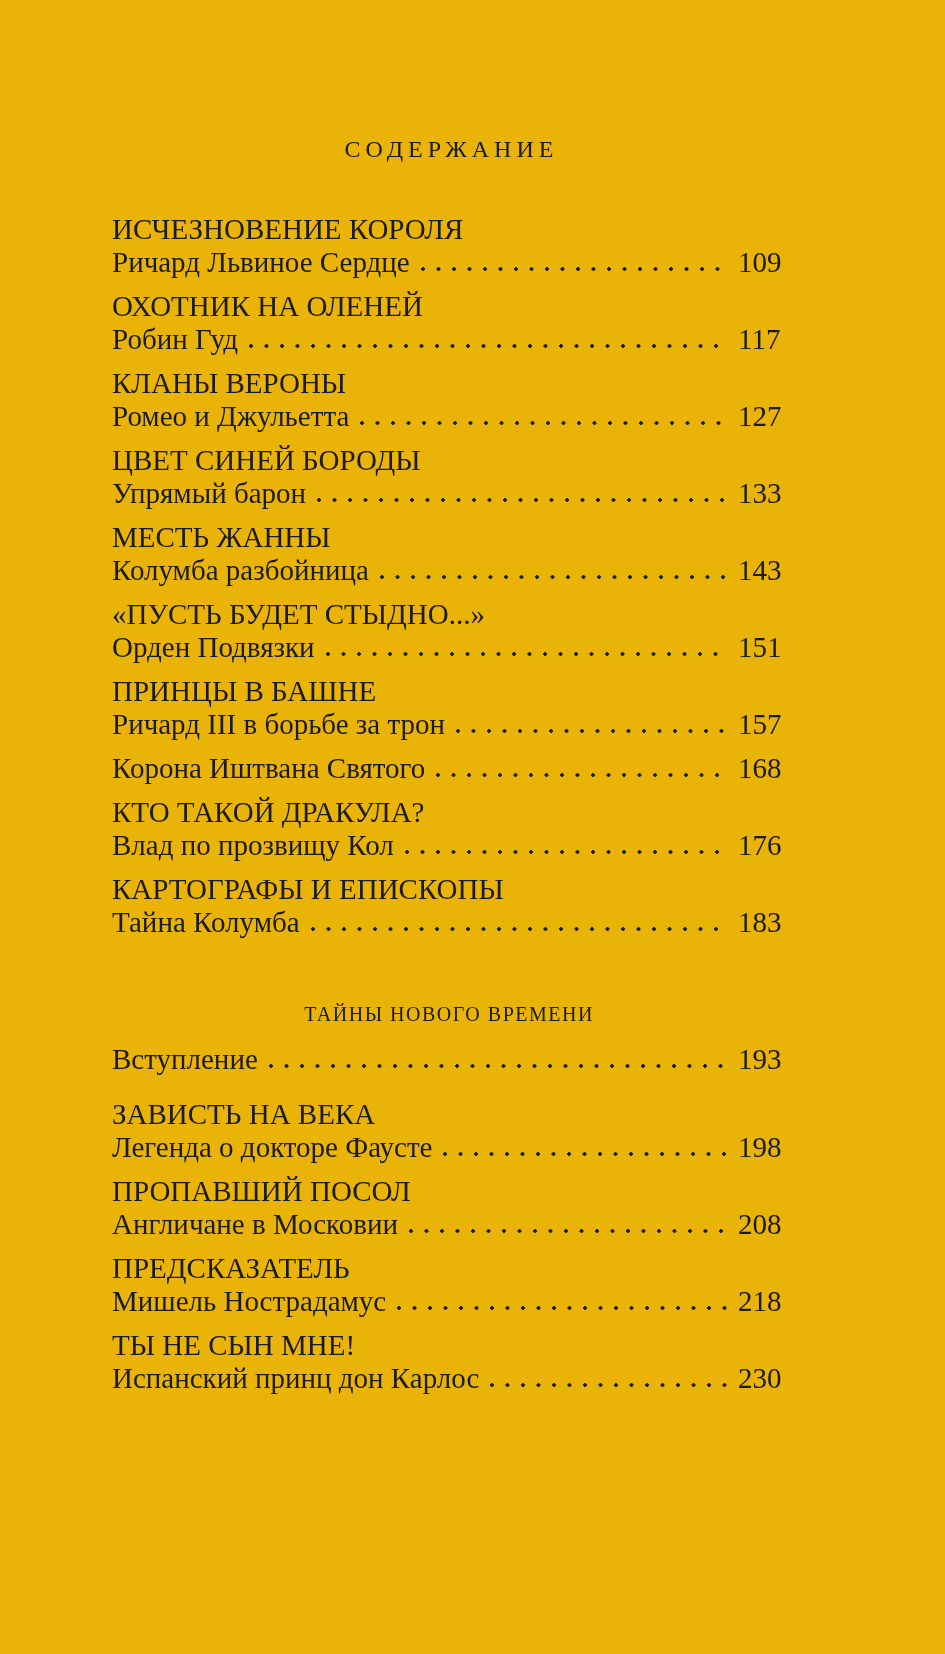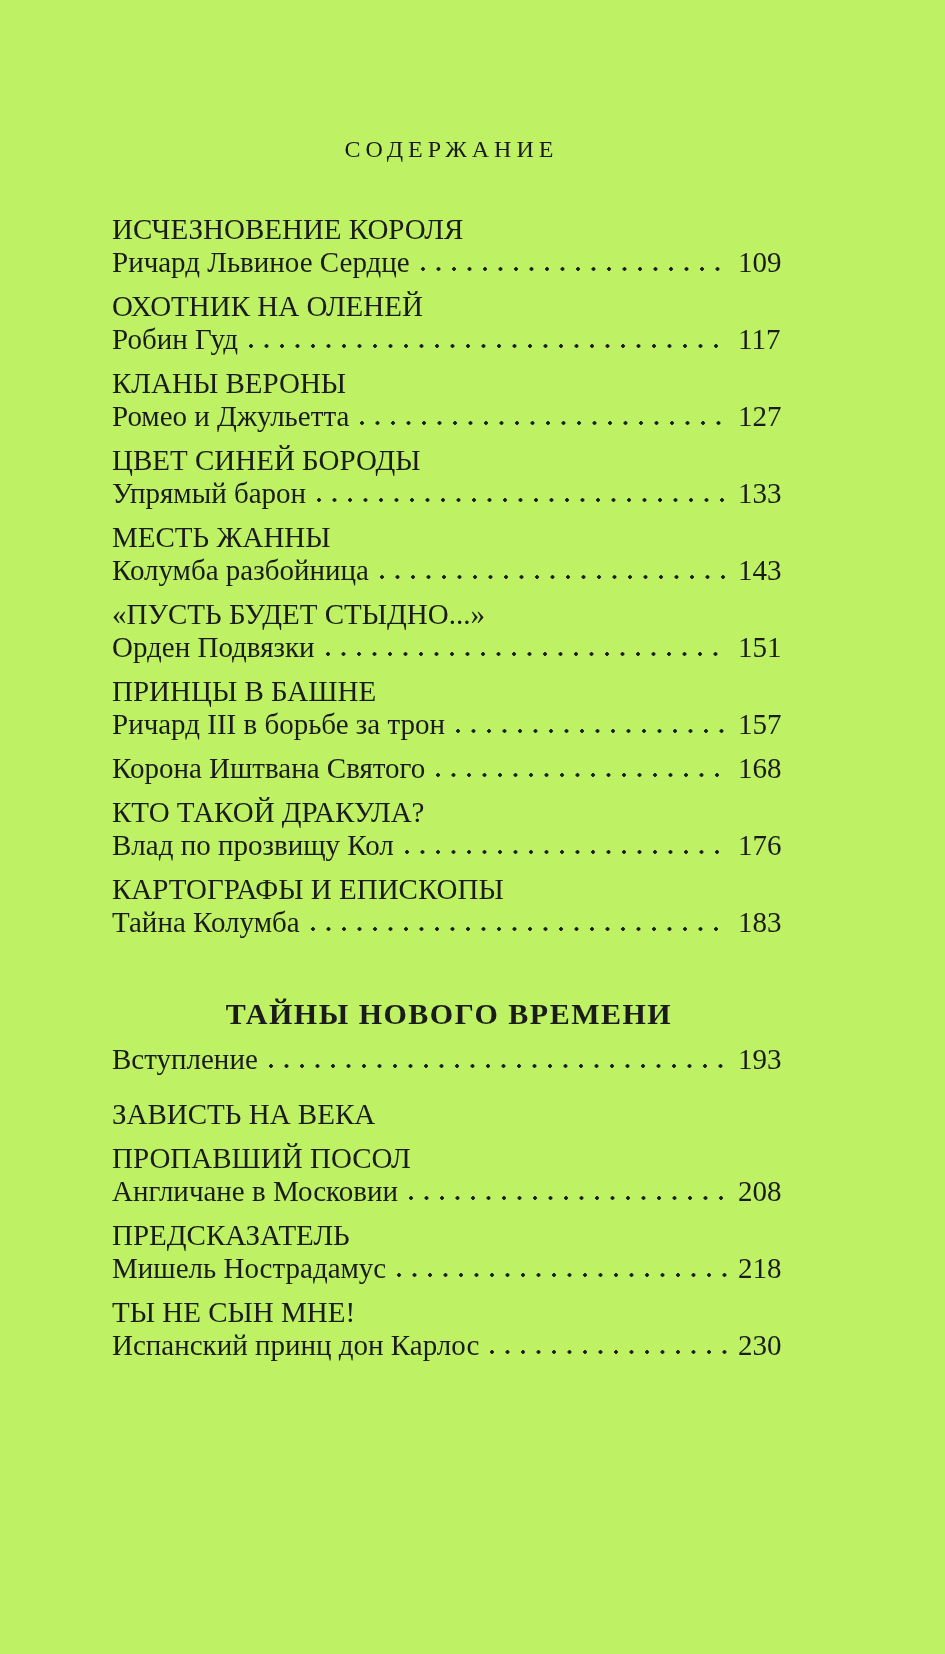--- a/index.html
+++ b/index.html
@@ -4,21 +4,21 @@
 <style>
   html, body {
     margin: 0;
     padding: 0;
     background: #ffffff;
   }
   .page {
     position: relative;
     width: 945px;
     height: 1654px;
-    background: #bef264;
+    background: #eab308;
     color: #1b1b1b;
     font-family: "Liberation Serif", "DejaVu Serif", serif;
     overflow: hidden;
   }
   .content {
     position: absolute;
     left: 112px;
     top: 0;
     width: 674px;
   }
@@ -66,23 +66,23 @@
     background-size: 15.5px 4px;
     background-repeat: repeat-x;
   }
   .pg {
     text-align: left;
     min-width: 48px;
     white-space: nowrap;
   }
   .section-heading {
     margin: 58px 0 0 0;
-    font-size: 30px;
+    font-size: 20px;
     line-height: 34px;
-    font-weight: bold;
+    font-weight: normal;
     letter-spacing: 1.5px;
     text-align: center;
   }
   .intro-row { margin-top: 12px; }
   .footer {
     position: absolute;
     top: 1452px;
     left: 112px;
     width: 674px;
     text-align: center;
@@ -184,20 +184,25 @@
 
     <div class="row intro-row">
       <span class="sub">Вступление</span>
       <span class="leader"></span>
       <span class="pg">193</span>
     </div>
 
     <div class="toc-list-2" id="toc-list-2">
         <div class="toc-entry">
           <div class="entry-title">ЗАВИСТЬ НА ВЕКА</div>
+          <div class="row">
+            <span class="sub">Легенда о докторе Фаусте</span>
+            <span class="leader"></span>
+            <span class="pg">198</span>
+          </div>
         </div>
         <div class="toc-entry">
           <div class="entry-title">ПРОПАВШИЙ ПОСОЛ</div>
           <div class="row">
             <span class="sub">Англичане в Московии</span>
             <span class="leader"></span>
             <span class="pg">208</span>
           </div>
         </div>
         <div class="toc-entry">

